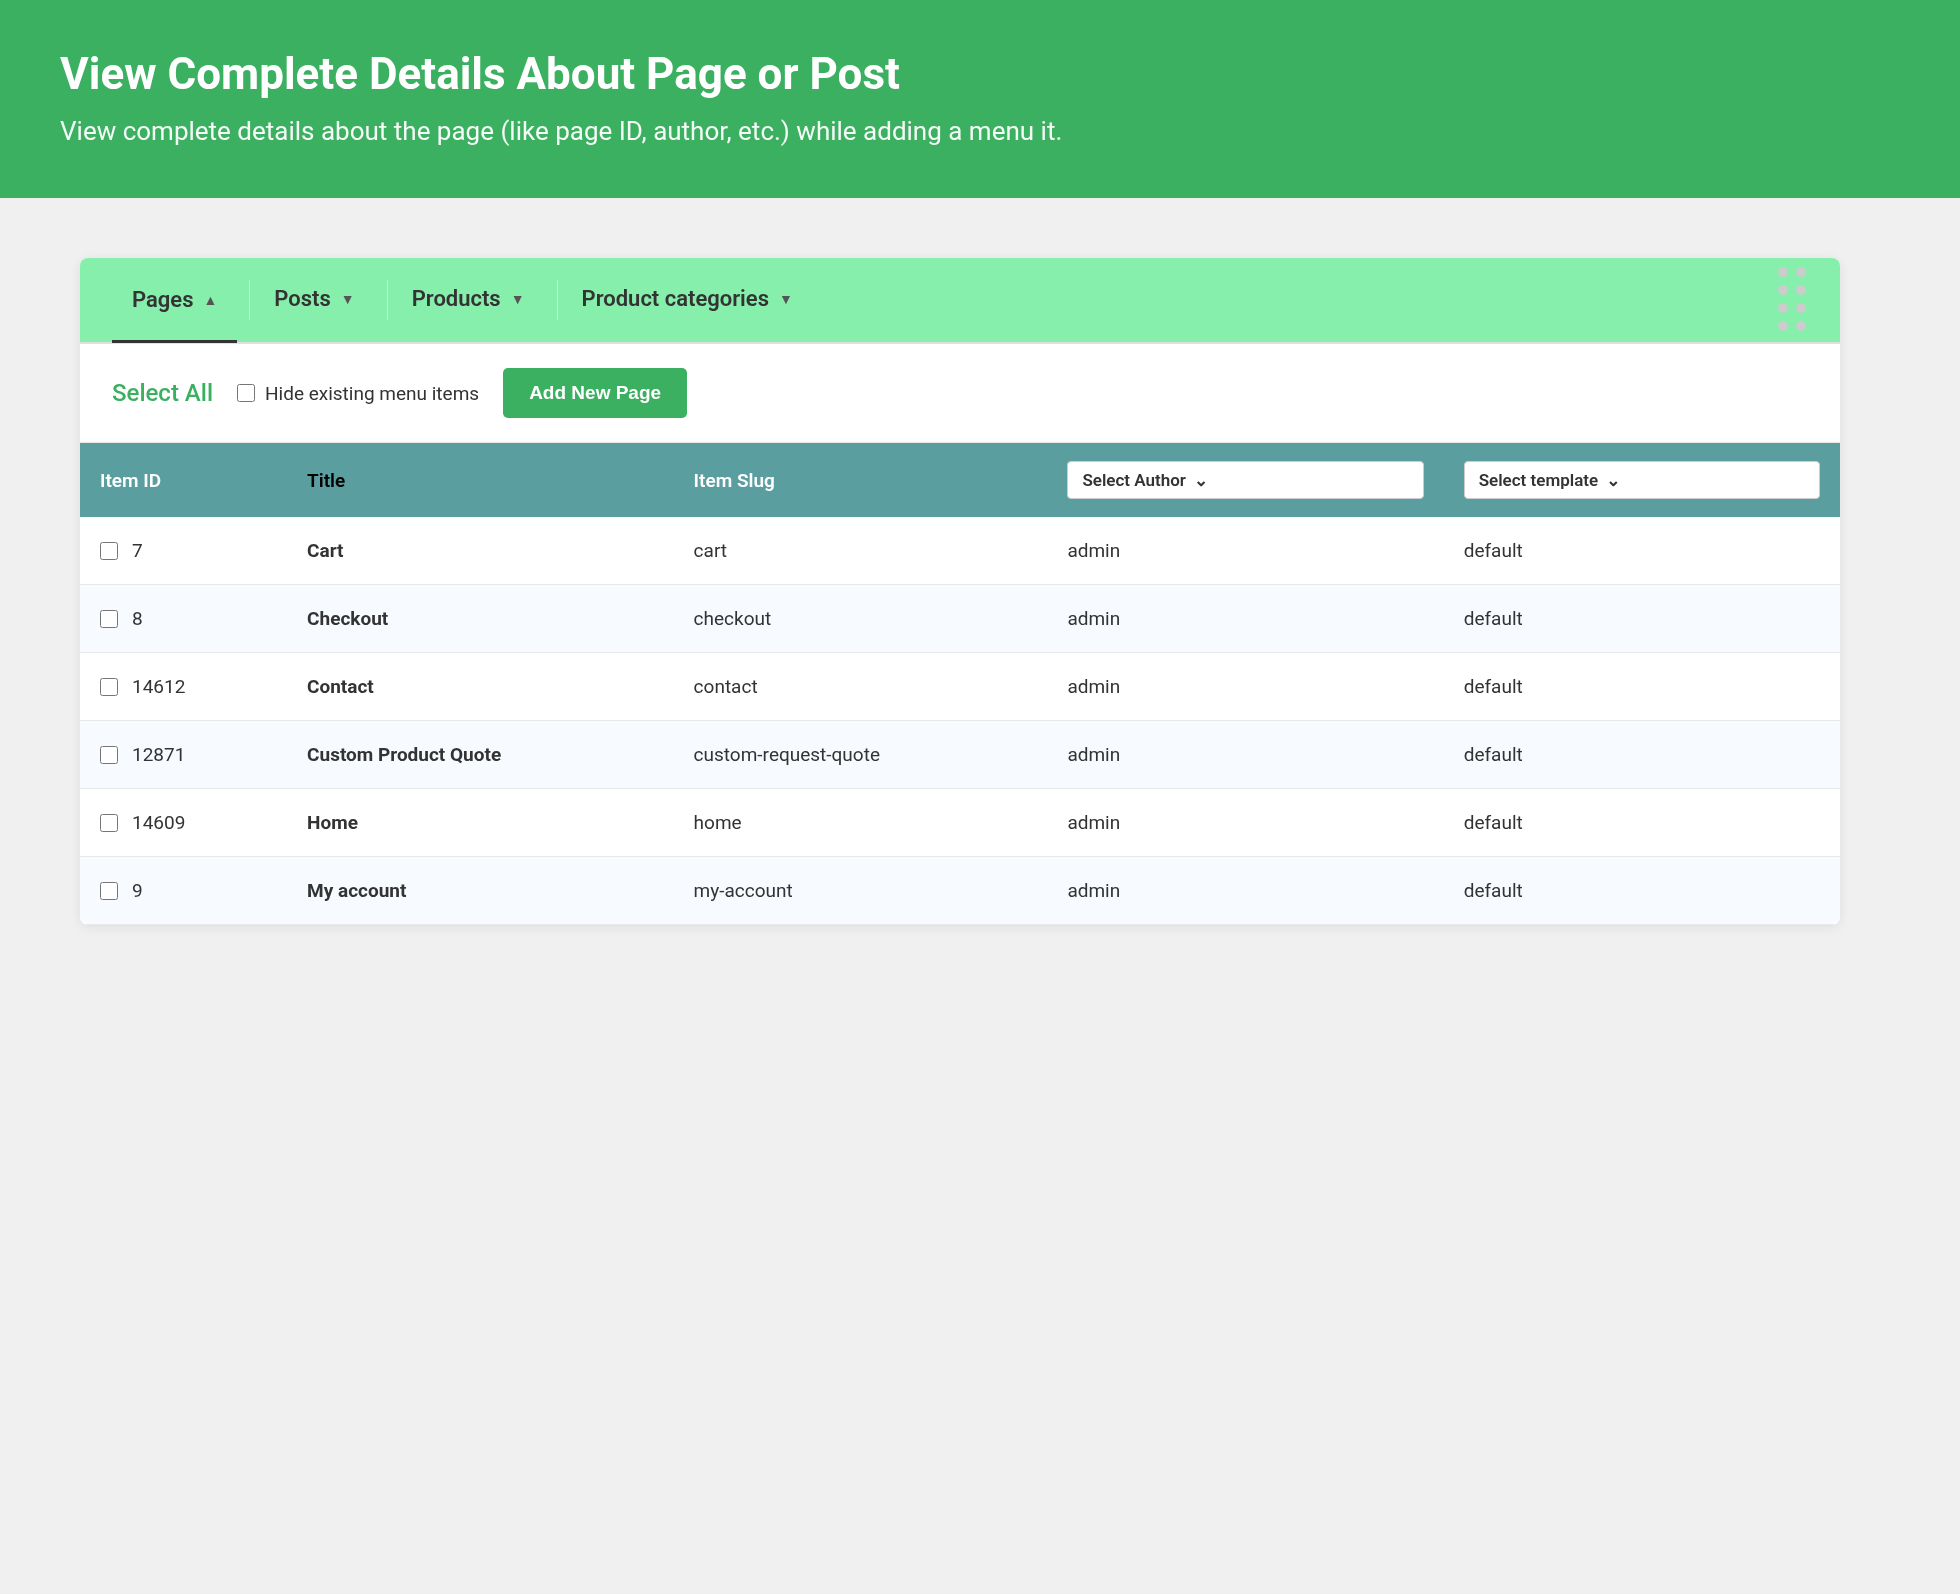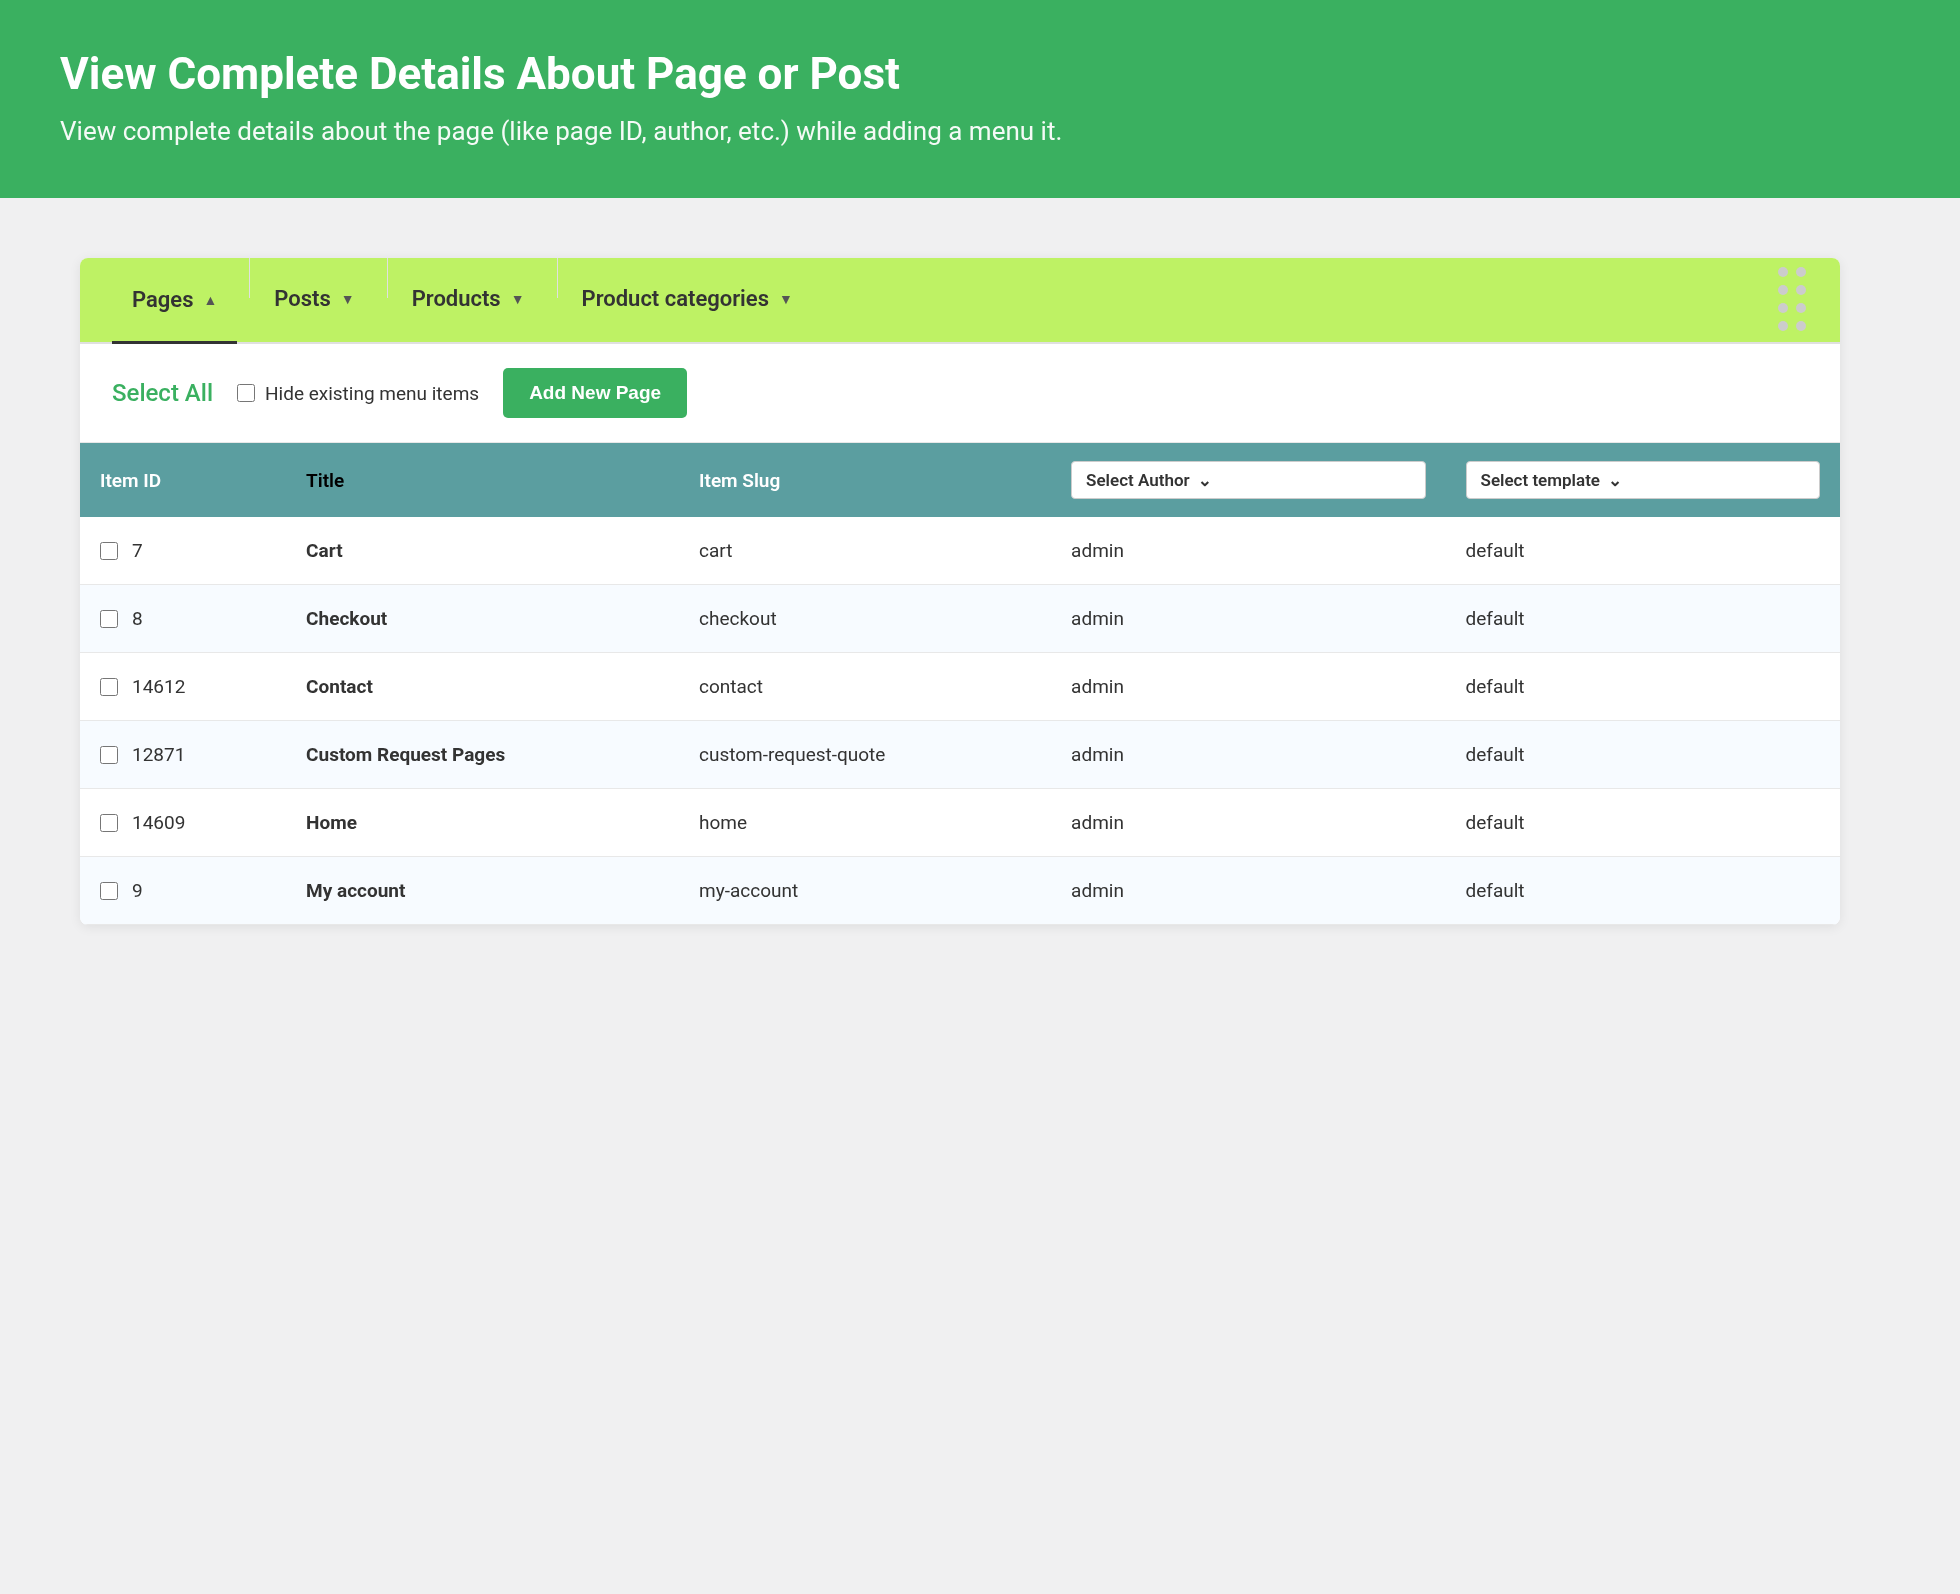--- a/index.html
+++ b/index.html
@@ -37,23 +37,24 @@
       border-radius: 8px;
       box-shadow: 0 2px 12px rgba(0,0,0,0.08);
       padding: 0;
       overflow: hidden;
       max-width: 1760px;
       position: relative;
     }
 
     .tabs-row {
       display: flex;
+      align-items: center;
       border-bottom: 2px solid #e0e0e0;
       padding: 0 32px;
-      background: #bef264;
+      background: #86efac;
       position: relative;
     }
 
     .tab {
       display: flex;
       align-items: center;
       padding: 28px 20px;
       font-size: 22px;
       font-weight: 600;
       color: #333;
@@ -332,21 +333,21 @@
     <td class="author-cell">admin</td>
     <td class="template-cell">default</td>
   </tr>
           <tr>
     <td>
       <div class="id-cell">
         <input type="checkbox" class="row-checkbox" style="">
         <span>12871</span>
       </div>
     </td>
-    <td class="title-cell">Custom Request Pages</td>
+    <td class="title-cell">Custom Product Quote</td>
     <td class="slug-cell">custom-request-quote</td>
     <td class="author-cell">admin</td>
     <td class="template-cell">default</td>
   </tr>
           <tr>
     <td>
       <div class="id-cell">
         <input type="checkbox" class="row-checkbox" style="">
         <span>14609</span>
       </div>

